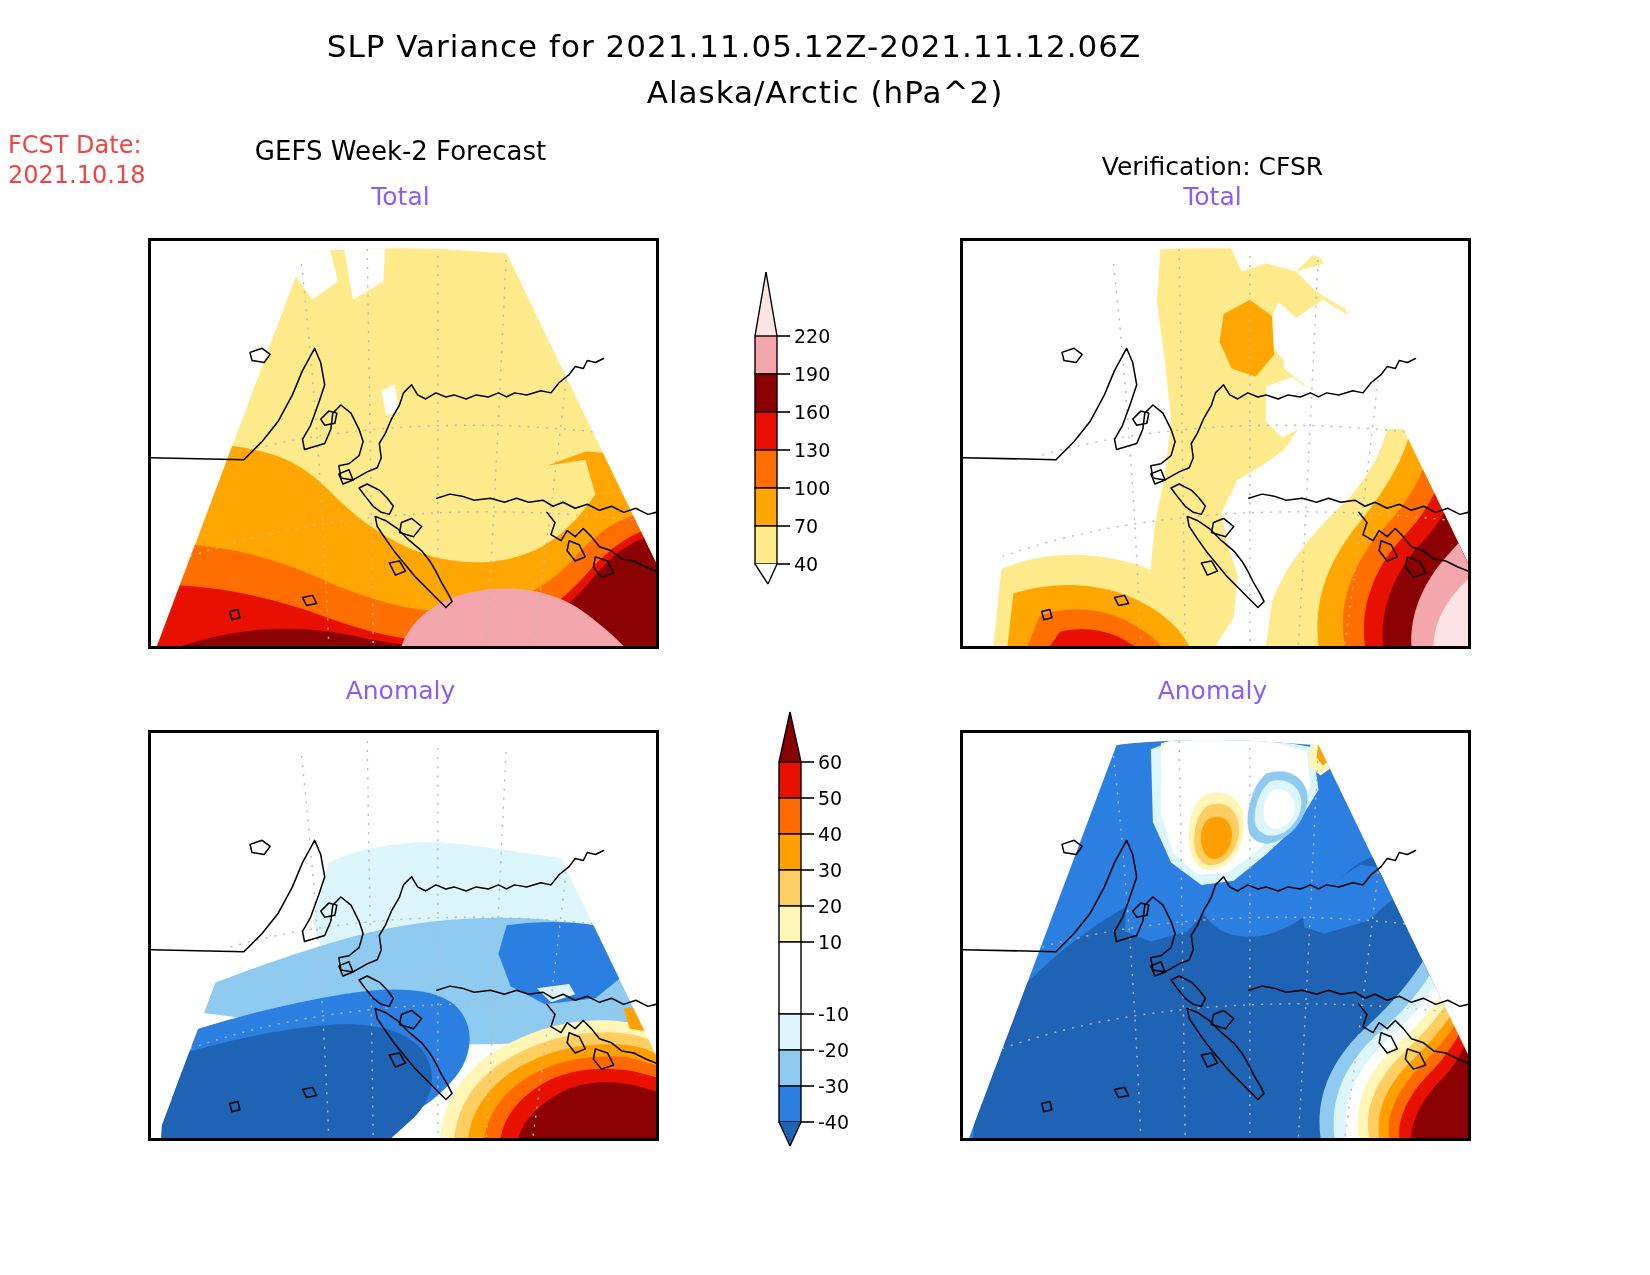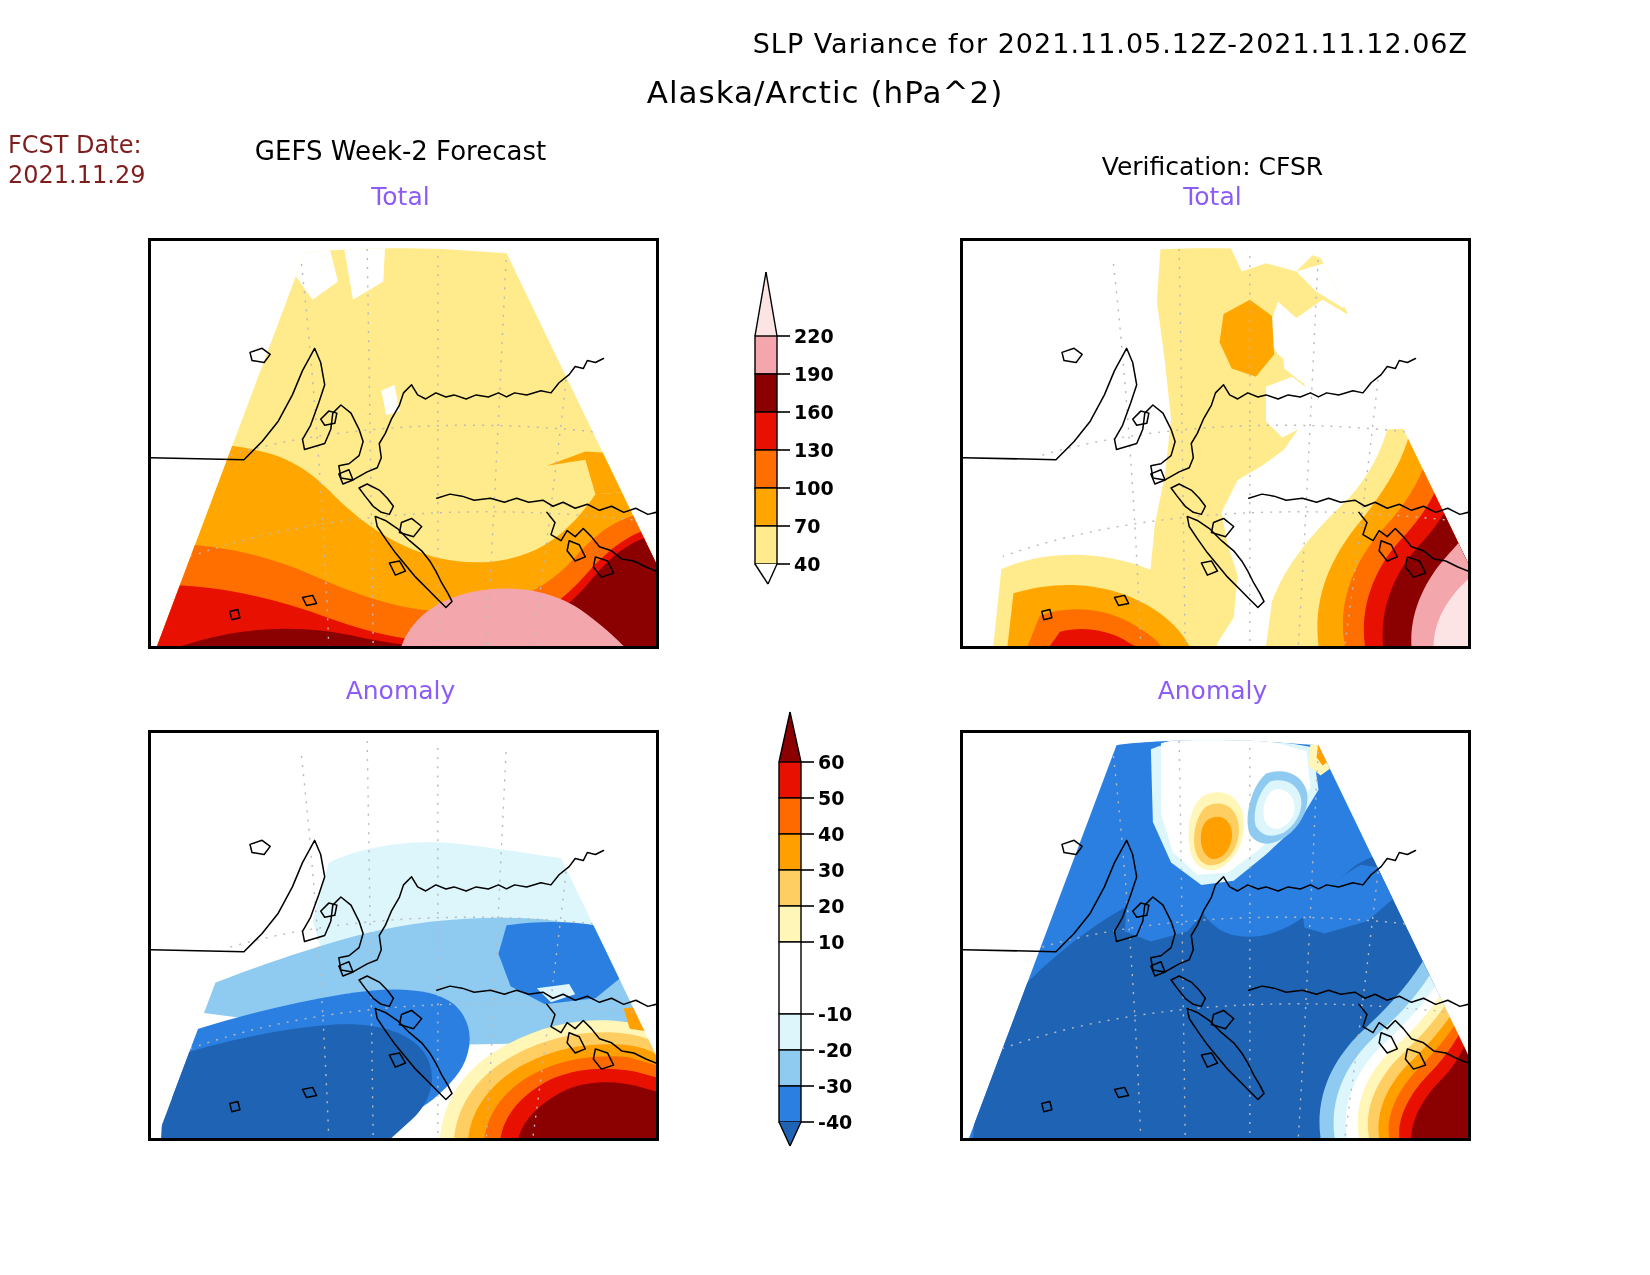--- a/index.html
+++ b/index.html
@@ -2,58 +2,58 @@
 <html><head>
 <meta charset="utf-8">
 <style>
   html,body{margin:0;padding:0;background:#ffffff;}
   body{width:1650px;height:1275px;position:relative;overflow:hidden;
        font-family:"DejaVu Sans","Liberation Sans",sans-serif;color:#000;}
 
   .abs{position:absolute;}
 
   
-  #main-title{left:0;top:28px;width:1468px;text-align:right;font-size:27px;letter-spacing:1px;}
+  #main-title{left:0;top:28px;width:1468px;text-align:center;font-size:31px;letter-spacing:1px;}
   #sub-title{left:0;top:74px;width:1650px;text-align:center;font-size:31px;letter-spacing:1px;}
 
-  #fcst-date{left:8px;top:130px;color:#7f1d1d;font-size:24px;line-height:30px;}
+  #fcst-date{left:8px;top:130px;color:#ef4444;font-size:24px;line-height:30px;}
 
   #left-header{left:148px;top:136px;width:505px;text-align:center;font-size:26px;}
   #right-header{left:960px;top:152px;width:505px;text-align:center;font-size:25px;}
 
   .panel-title{font-size:25px;color:#8b5cf6;text-align:center;}
   #title-tl{left:148px;top:182px;width:505px;}
   #title-tr{left:960px;top:182px;width:505px;}
   #title-bl{left:148px;top:676px;width:505px;}
   #title-br{left:960px;top:676px;width:505px;}
 
   
   .panel{border:3px solid #000;background:#fff;overflow:hidden;}
   #panel-tl{left:148px;top:238px;width:505px;height:405px;}
   #panel-tr{left:960px;top:238px;width:505px;height:405px;}
   #panel-bl{left:148px;top:730px;width:505px;height:405px;}
   #panel-br{left:960px;top:730px;width:505px;height:405px;}
   .panel svg{display:block;width:100%;height:100%;}
 
   
-  .cbar-wrap{width:150px;font-weight:bold;}
+  .cbar-wrap{width:150px;}
   #cbar-total{left:720px;top:268px;height:320px;}
   #cbar-anom{left:744px;top:700px;height:450px;}
   .cbar-svg{display:block;}
   .cb-label{font-size:19px;fill:#000;font-family:"DejaVu Sans","Liberation Sans",sans-serif;}
 </style>
 </head>
 <body>
 
 <div class="abs" id="main-title">SLP Variance for 2021.11.05.12Z-2021.11.12.06Z</div>
 <div class="abs" id="sub-title">Alaska/Arctic (hPa^2)</div>
 
 <div class="abs" id="fcst-date">
   <div>FCST Date:</div>
-  <div>2021.11.29</div>
+  <div>2021.10.18</div>
 </div>
 
 <div class="abs" id="left-header">GEFS Week-2 Forecast</div>
 <div class="abs" id="right-header">Verification: CFSR</div>
 
 <div class="abs panel-title" id="title-tl">Total</div>
 <div class="abs panel-title" id="title-tr">Total</div>
 <div class="abs panel-title" id="title-bl">Anomaly</div>
 <div class="abs panel-title" id="title-br">Anomaly</div>
 

